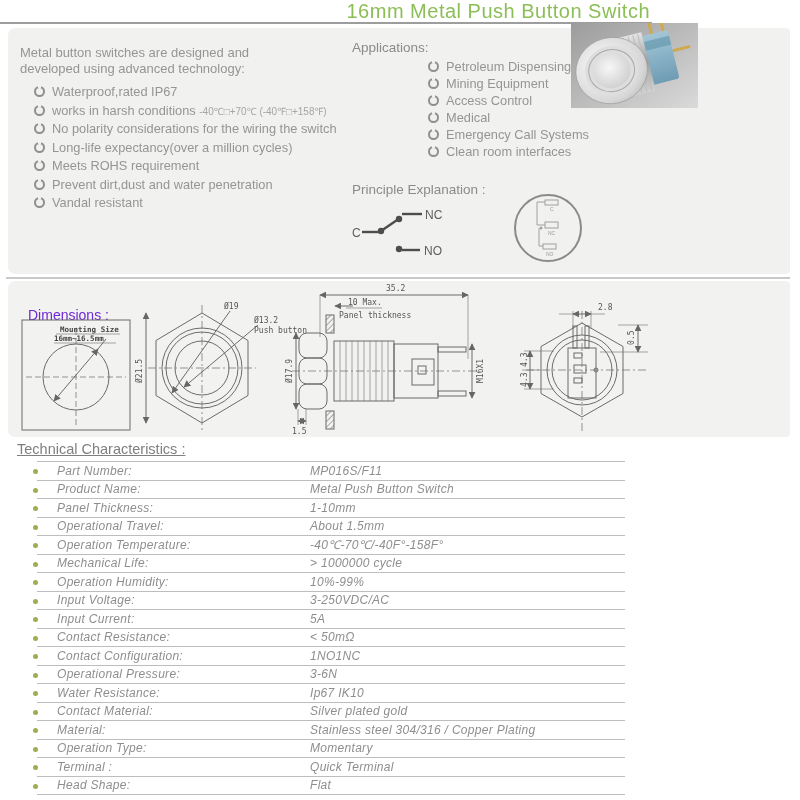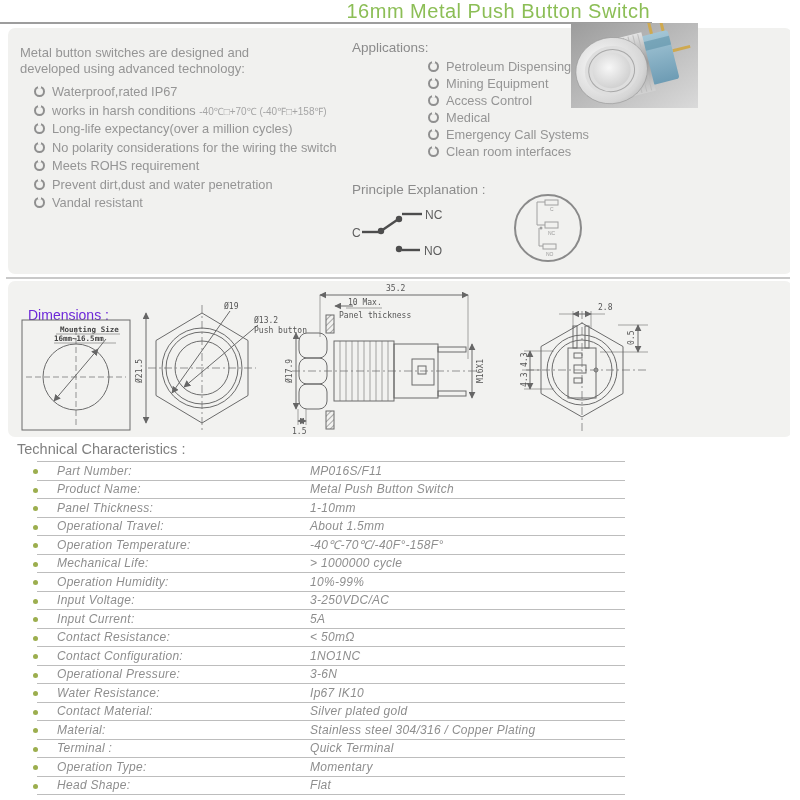--- a/index.html
+++ b/index.html
@@ -31,21 +31,21 @@
   
   .panel-dim{left:8px;top:281px;width:784px;height:156px;background:#f2f2f0;}
   .dim-heading{position:absolute;left:20px;top:26px;font-size:14px;color:#6d28d9;}
   .dimsvg{position:absolute;left:0;top:0;}
   .dtx{font:8px "DejaVu Sans Mono",monospace;fill:#555;}
   .dtxb{font:7.5px "DejaVu Sans Mono",monospace;font-weight:bold;fill:#444;}
   
   .ptx{font:12px "Liberation Sans",sans-serif;fill:#5d5d5d;}
   .ptiny{font:5px "Liberation Sans",sans-serif;fill:#9a9a9a;}
   
-  .tech-heading{position:absolute;left:17px;top:441px;font-size:14.5px;color:#7f7f7f;}
+  .tech-heading{position:absolute;left:17px;top:441px;font-size:14.5px;color:#7f7f7f;text-decoration:underline;}
   .t-table{position:absolute;left:37px;top:461px;width:588px;border-top:1px solid #bdbdbd;font-style:italic;}
   .t-row{position:relative;height:17.5px;border-bottom:1px solid #bdbdbd;
          display:flex;align-items:center;font-size:12px;color:#8e8e8e;letter-spacing:.3px;}
   .t-dot{position:absolute;left:-4px;top:7px;width:5px;height:5px;border-radius:50%;background:#9cae4e;}
   .t-label{margin-left:20px;}
   .t-value{position:absolute;left:273px;}
 </style>
 </head>
 <body>
 
@@ -67,25 +67,25 @@
       <li>
           <span class="ring"></span>
           <span><span>Waterproof,rated IP67</span> <span class="note"></span></span>
         </li>
           <li>
           <span class="ring"></span>
           <span><span>works in harsh conditions</span> <span class="note">-40℃□+70℃ (-40℉□+158℉)</span></span>
         </li>
           <li>
           <span class="ring"></span>
+          <span><span>No polarity considerations for the wiring the switch</span> <span class="note"></span></span>
+        </li>
+          <li>
+          <span class="ring"></span>
           <span><span>Long-life expectancy(over a million cycles)</span> <span class="note"></span></span>
-        </li>
-          <li>
-          <span class="ring"></span>
-          <span><span>No polarity considerations for the wiring the switch</span> <span class="note"></span></span>
         </li>
           <li>
           <span class="ring"></span>
           <span><span>Meets ROHS requirement</span> <span class="note"></span></span>
         </li>
           <li>
           <span class="ring"></span>
           <span><span>Prevent dirt,dust and water penetration</span> <span class="note"></span></span>
         </li>
           <li>
@@ -398,28 +398,28 @@
       <span class="t-label">Contact Material:</span>
       <span class="t-value">Silver plated gold</span>
     </div>
       <div class="t-row">
       <span class="t-dot"></span>
       <span class="t-label">Material:</span>
       <span class="t-value">Stainless  steel 304/316 / Copper Plating</span>
     </div>
       <div class="t-row">
       <span class="t-dot"></span>
+      <span class="t-label">Operation Type:</span>
+      <span class="t-value">Momentary</span>
+    </div>
+      <div class="t-row">
+      <span class="t-dot"></span>
       <span class="t-label">Terminal :</span>
       <span class="t-value">Quick Terminal</span>
     </div>
       <div class="t-row">
       <span class="t-dot"></span>
-      <span class="t-label">Operation Type:</span>
-      <span class="t-value">Momentary</span>
-    </div>
-      <div class="t-row">
-      <span class="t-dot"></span>
       <span class="t-label">Head Shape:</span>
       <span class="t-value">Flat</span>
     </div>
     </div>
 
 </div>
 
 </body></html>

